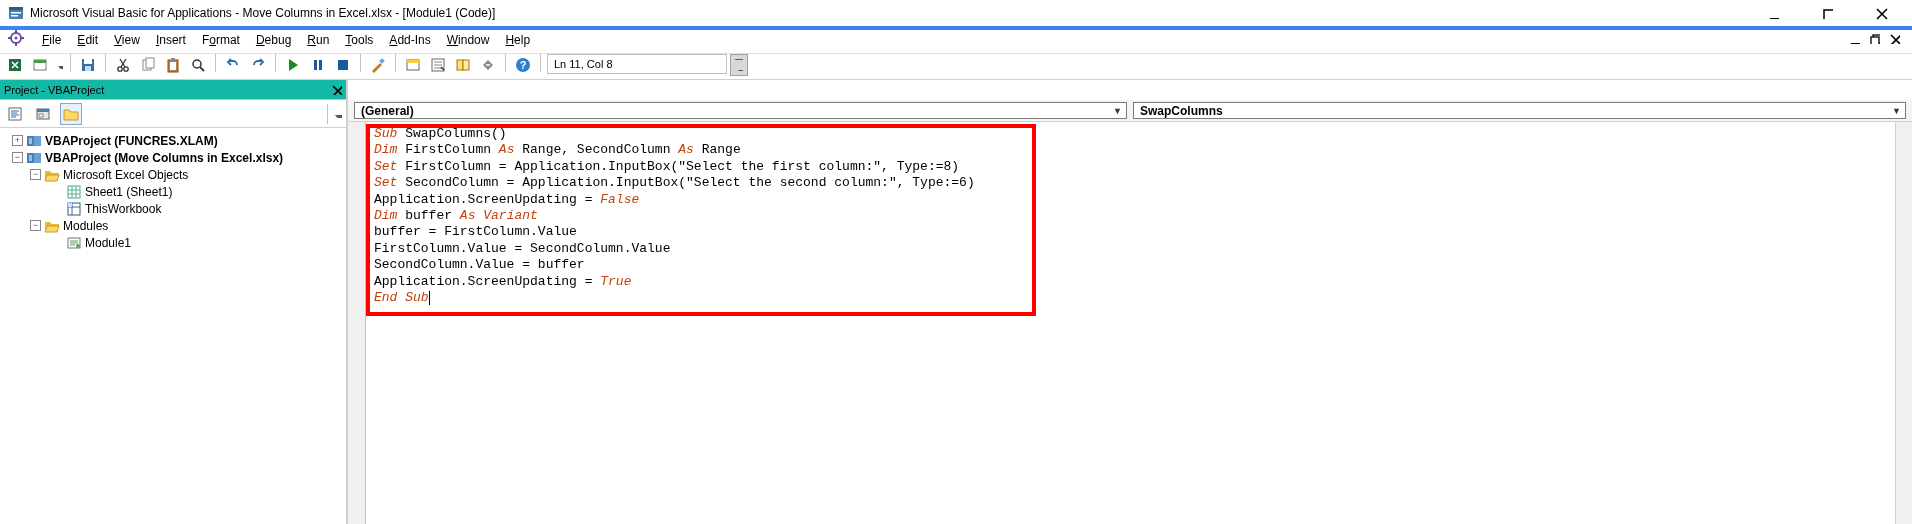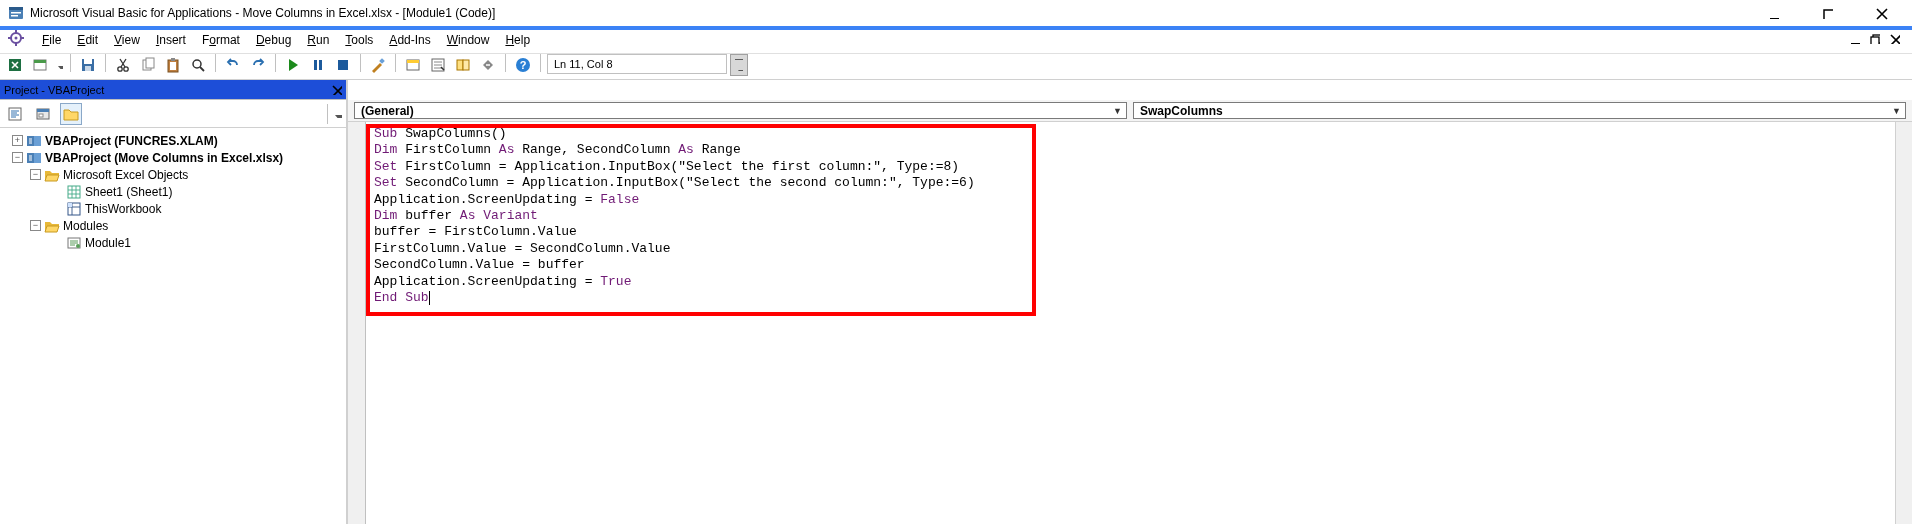--- a/index.html
+++ b/index.html
@@ -95,21 +95,21 @@
   
   .project-panel {
     width: 348px;
     display:flex;
     flex-direction:column;
     border-right:2px solid #d0d0d0;
     background:#fff;
   }
   .project-header {
     height:20px;
-    background:#1d4ed8;
+    background:#14b8a6;
     border-bottom:1px solid #c0c0c0;
     display:flex;
     align-items:center;
     padding:0 4px;
     font-size:11px;
     position:relative;
   }
   .project-close {
     position:absolute; right:2px; top:1px;
     width:16px;height:16px;
@@ -210,21 +210,21 @@
     pointer-events:none;
   }
   pre.code {
     font-family: Consolas, "Courier New", monospace;
     font-size: 13px;
     line-height: 16.4px;
     white-space: pre;
     position:relative;
     z-index:1;
   }
-  .kw { color:#701a75; }
+  .kw { color:#c2410c;font-style:italic; }
   .cursor {
     display:inline-block;
     width:1px;height:14px;
     background:#000;
     vertical-align:text-bottom;
     margin-left:0px;
   }
   .vscroll {
     width:17px;
     background:#f0f0f0;

